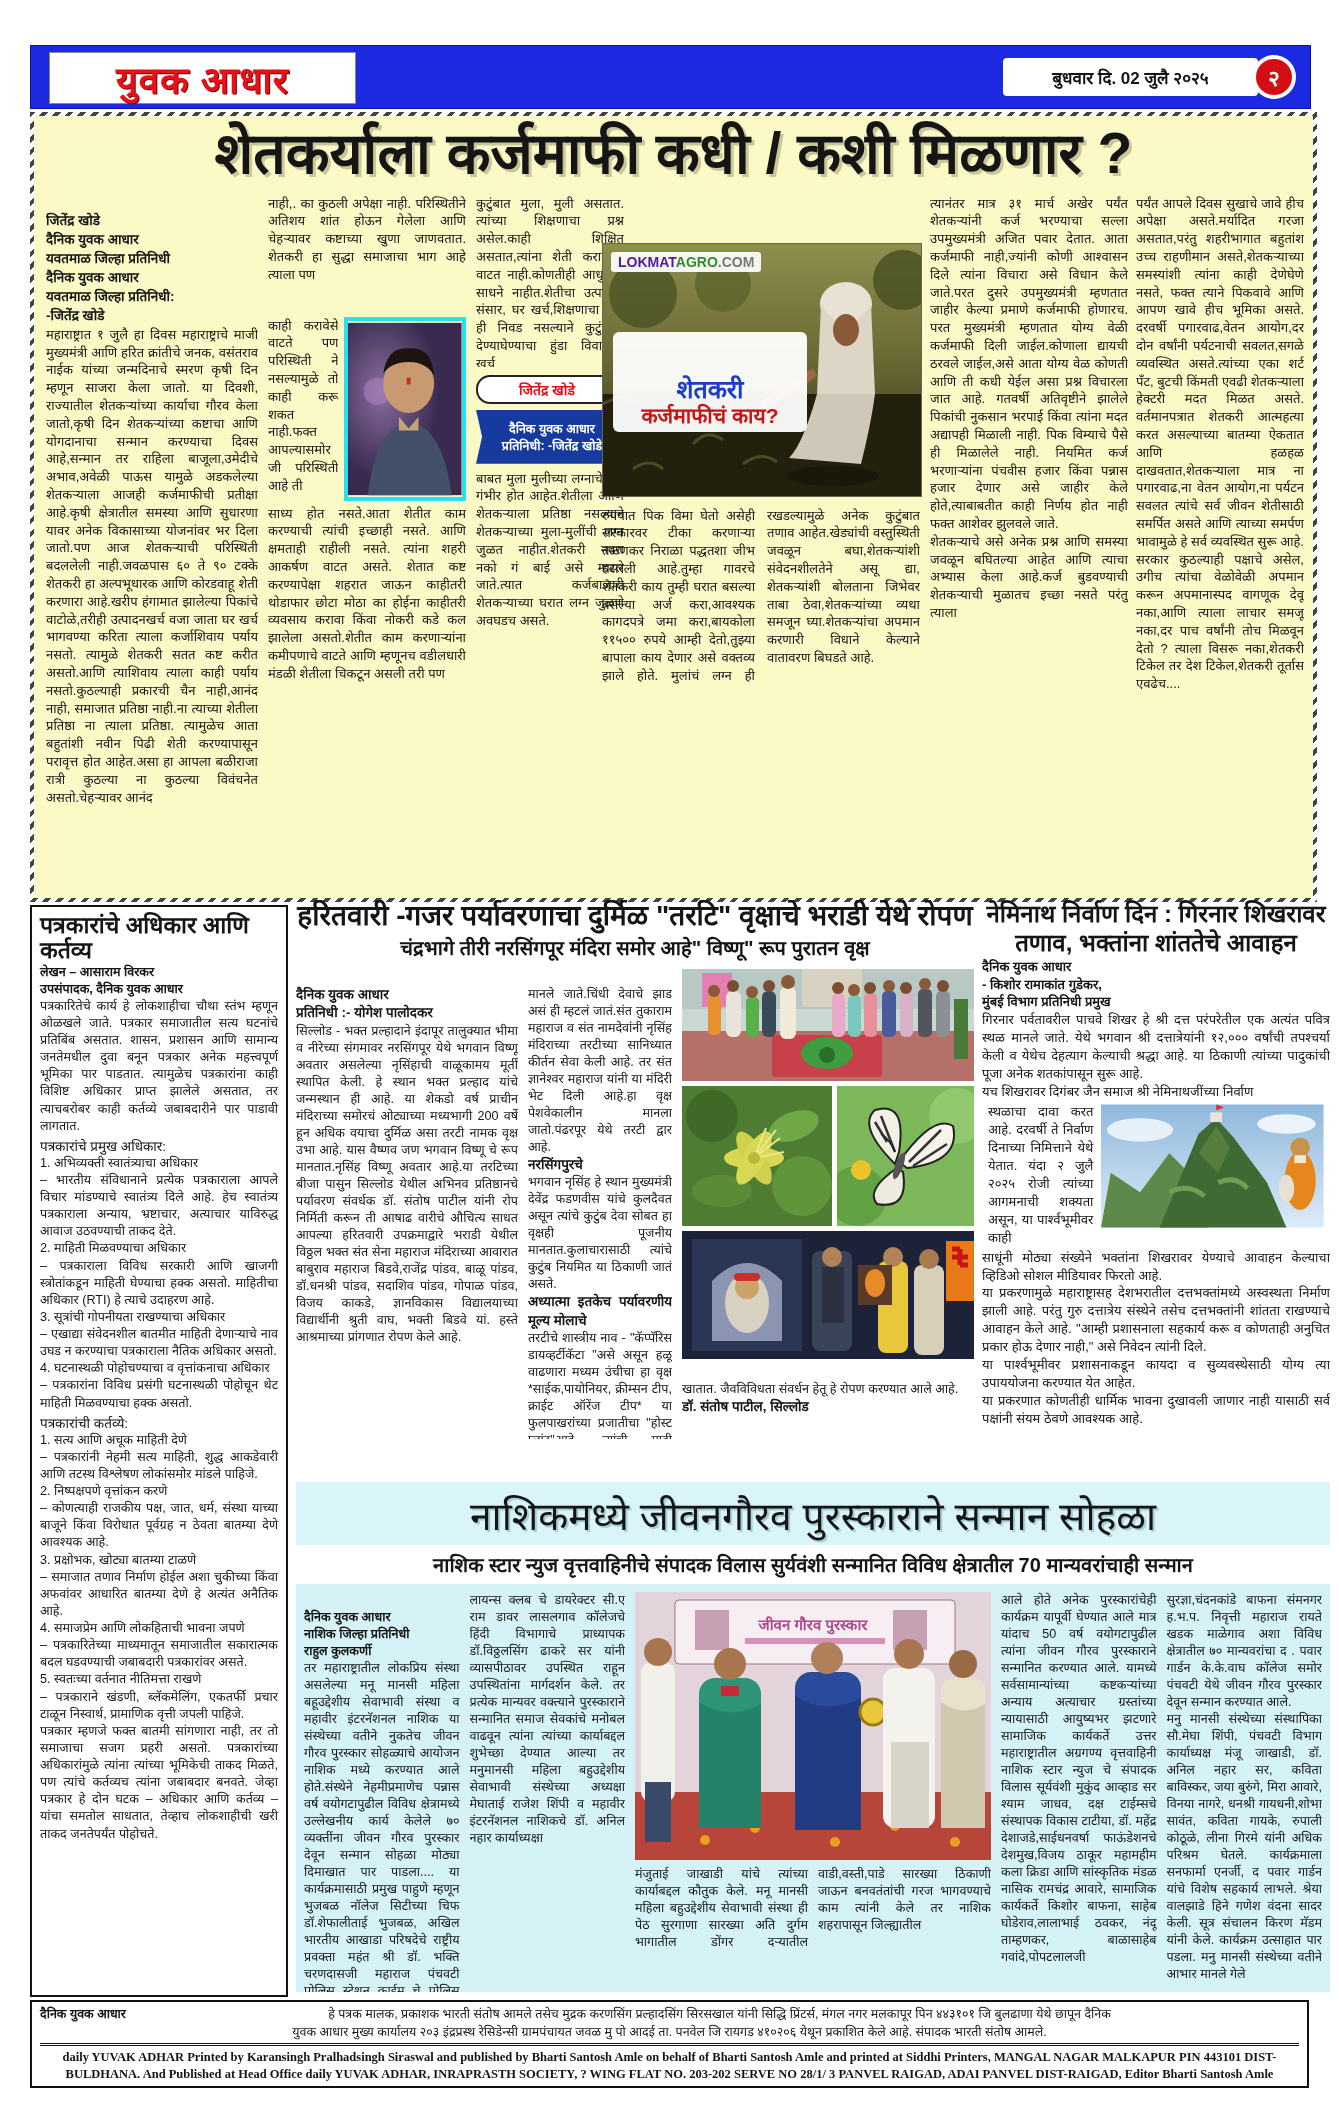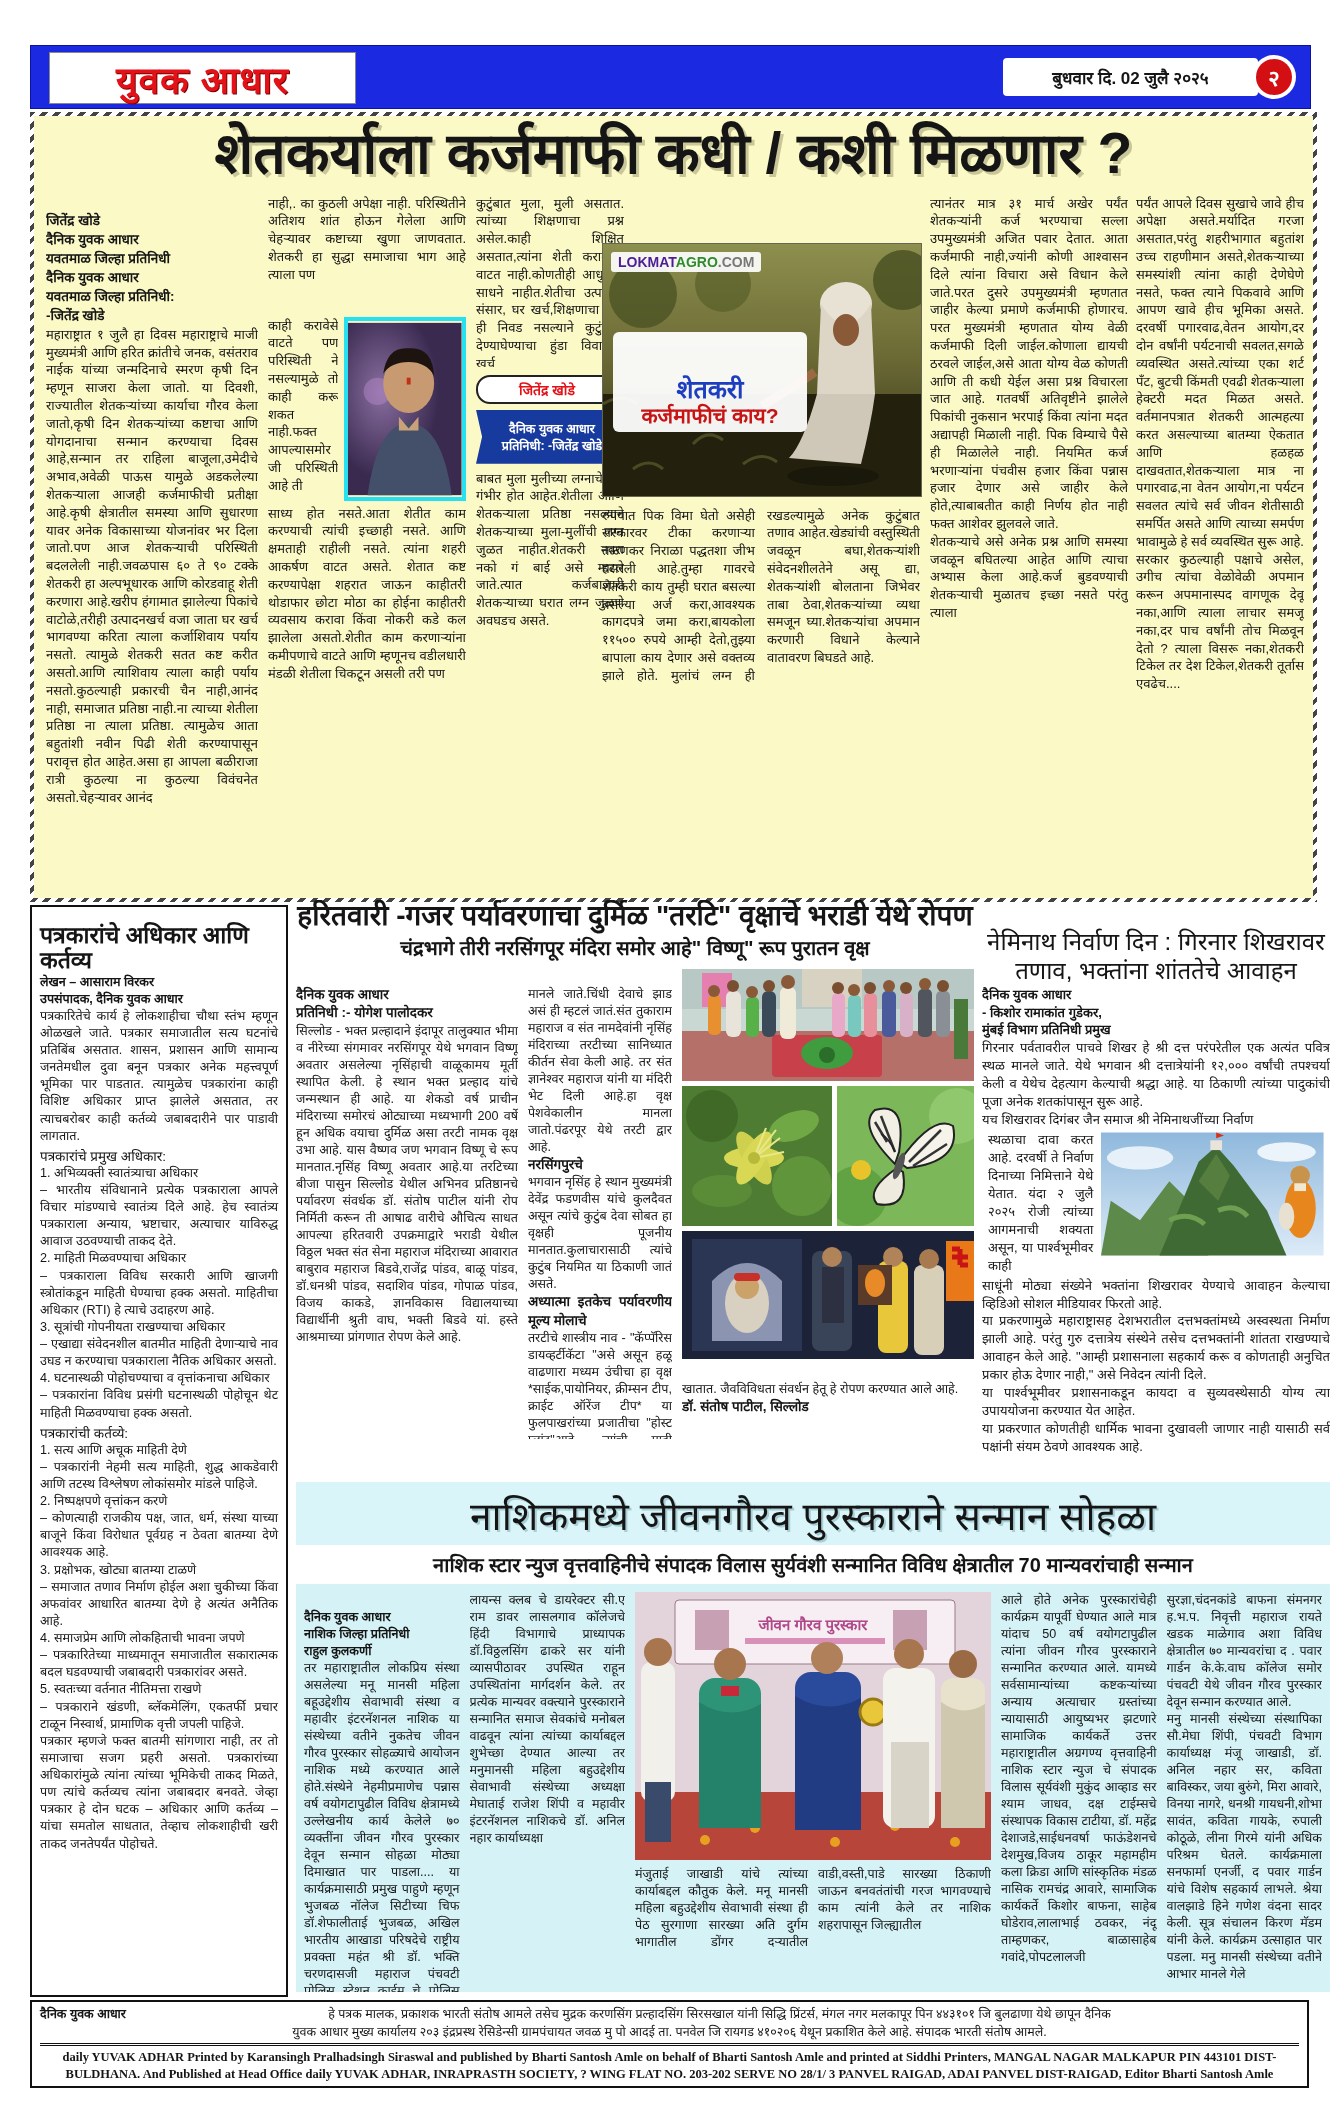--- a/index.html
+++ b/index.html
@@ -38,32 +38,32 @@
   
   #farmer{left:560px;top:48px;width:318px;height:252px;overflow:hidden;border:1px solid #665;}
   #lokmat{position:absolute;left:8px;top:8px;background:rgba(255,255,255,.92);border-radius:3px;
       padding:2px 7px;font-weight:800;font-size:14px;}
   #capstrip{position:absolute;left:10px;top:88px;width:190px;background:rgba(255,255,255,.95);
       border-radius:6px;text-align:center;padding:4px 2px;}
   #capstrip .l1{color:#1d3fbf;font-size:25px;font-weight:800;line-height:1.1;margin-top:40px;}
   #capstrip .l2{color:#c81414;font-size:21px;font-weight:800;line-height:1.2;}
   
   .boxed{background:#fff;border:2px solid #111;}
-  #left-art{left:30px;top:905px;width:258px;height:1092px;padding:16px 8px;box-sizing:border-box;overflow:hidden;}
+  #left-art{left:30px;top:905px;width:258px;height:1092px;padding:6px 8px;box-sizing:border-box;overflow:hidden;}
   #left-art .title{font-size:23px;font-weight:800;line-height:1.1;}
   #left-art .t{font-size:12.6px;line-height:1.36;text-align:justify;white-space:pre-line;}
   #left-art .h{font-weight:400;font-size:13.5px;margin-top:2px;}
   #center-art{left:296px;top:900px;width:678px;height:578px;overflow:hidden;}
   #center-art .hl{text-align:center;font-size:28px;font-weight:800;line-height:1.15;}
   #center-art .sub{text-align:center;font-size:20px;font-weight:700;margin-top:2px;}
   #center-cols{display:flex;gap:10px;margin-top:8px;height:470px;}
   .ccol{font-size:12.6px;line-height:1.35;text-align:justify;overflow:hidden;white-space:pre-line;}
   .chead{font-weight:800;font-size:13.5px;}
   #right-art{left:982px;top:900px;width:348px;height:578px;overflow:hidden;}
-  #right-art .hl{text-align:center;font-size:24px;font-weight:400;line-height:1.2;margin-top:28px;}
+  #right-art .hl{text-align:center;font-size:24px;font-weight:700;line-height:1.2;}
   #right-art .t{font-size:13px;line-height:1.38;text-align:justify;white-space:pre-line;}
   
   #bottom-art{left:296px;top:1482px;width:1034px;height:510px;background:#d5f2f6;overflow:hidden;}
   #bottom-art .hl{background:#d9f5f9;text-align:center;font-size:39px;font-weight:400;
       padding:6px 0 4px 0;text-shadow:2px 2px 0 #a8cdd4;}
   #bottom-art .sub{background:#fff;text-align:center;font-size:20px;font-weight:700;padding:6px 0;}
   #bottom-cols{display:flex;gap:10px;padding:8px 8px 0 8px;height:400px;}
   .bcol{font-size:12.6px;line-height:1.35;text-align:justify;overflow:hidden;white-space:pre-line;}
   
   #footer{left:30px;top:2000px;width:1279px;background:#fff;border:2px solid #111;box-sizing:border-box;padding:3px 8px;}

